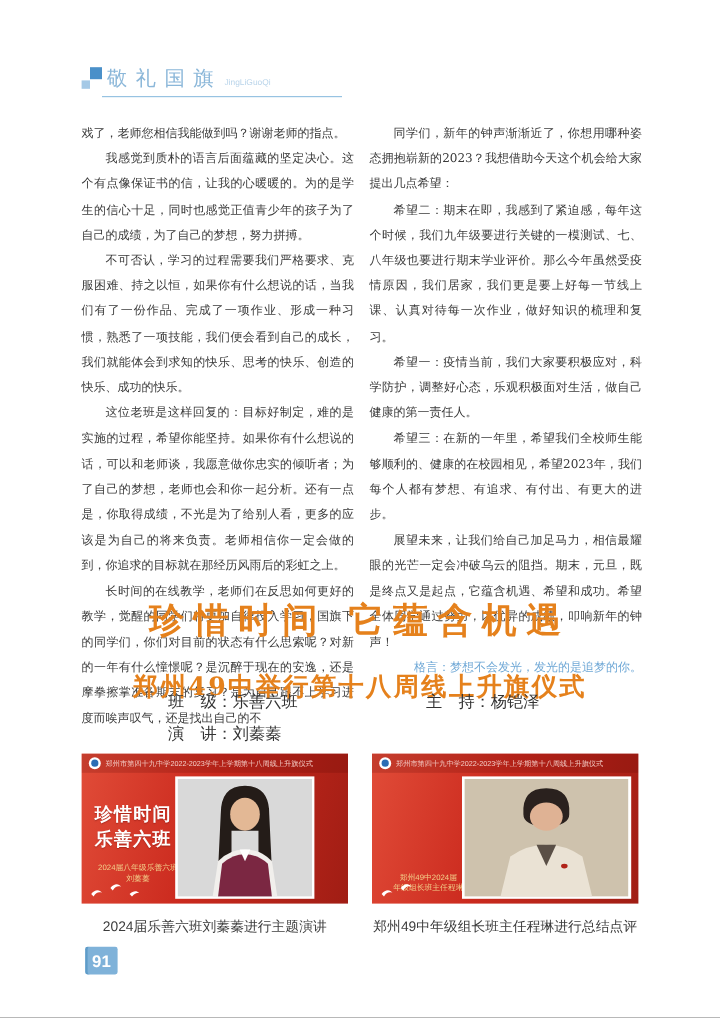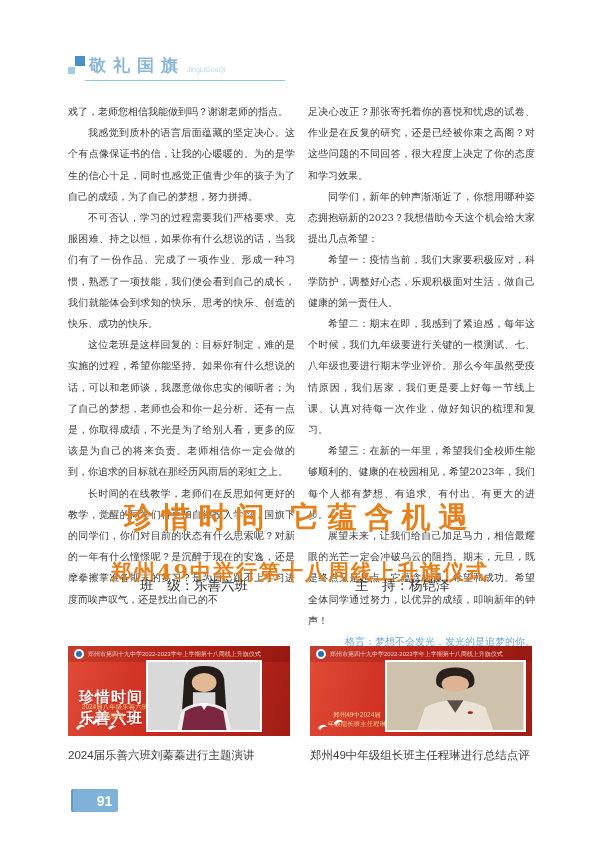--- a/index.html
+++ b/index.html
@@ -5,60 +5,60 @@
   html,body{margin:0;padding:0;background:#888;}
   .page{
     position:relative;width:600px;height:848px;margin:0 auto;background:#ffffff;
     font-family:"DejaVu Serif",serif;overflow:hidden;
   }
   
   .header{position:absolute;left:68px;top:50px;height:30px;display:flex;align-items:center;}
   .logo{position:relative;width:17px;height:22px;margin-right:4px;}
   .logo .sq-dark{position:absolute;right:0;top:2px;width:10px;height:10px;background:#4a90c9;}
   .logo .sq-light{position:absolute;left:0;bottom:2px;width:7px;height:7px;background:#a5c9e6;}
-  .header .title{font-size:17px;font-weight:bold;color:#8bb7d9;letter-spacing:7px;}
+  .header .title{font-size:17px;font-weight:normal;color:#8bb7d9;letter-spacing:7px;}
   .header .subtitle{font-size:7px;color:#b9d4ea;margin-left:2px;margin-top:8px;font-family:"Liberation Sans",sans-serif;}
   .header-rule{position:absolute;left:85px;top:80px;width:200px;height:1px;background:#97c3e2;}
   
   .columns{position:absolute;left:68px;top:101px;width:467px;display:flex;gap:13px;}
   .col{width:227px;font-size:10px;line-height:21.2px;color:#3a3a3a;text-align:justify;}
   .col p{margin:0;text-indent:2em;}
   .col p.cont{text-indent:0;}
   .col p.motto{color:#6fa8d6;text-align:right;text-indent:0;}
   
   .headline{position:absolute;left:0;top:498px;width:600px;text-align:center;color:#e5811c;}
   .headline .h1{font-size:29px;font-weight:bold;letter-spacing:8px;}
   .headline .h2{font-size:21px;font-weight:bold;letter-spacing:2px;margin-top:20px;}
   
   .meta{position:absolute;left:140px;top:572px;width:360px;font-size:13.5px;color:#333;}
   .meta .meta-row{display:grid;grid-template-columns:215px auto;line-height:27px;}
   
   .photos{position:absolute;left:68px;top:628px;width:465px;display:flex;gap:20px;}
   .photo-col{width:222px;}
-  .slide{position:relative;width:100%;height:90px;overflow:hidden;
-    background:linear-gradient(105deg,#e14c38 0%,#cb2a1e 45%,#a01d14 100%);margin-top:18px;}
+  .slide{position:relative;width:100%;height:125px;overflow:hidden;
+    background:linear-gradient(105deg,#e14c38 0%,#cb2a1e 45%,#a01d14 100%);}
   .slide .banner{position:absolute;left:0;top:0;right:0;height:16px;background:rgba(80,0,0,.18);
     display:flex;align-items:center;padding-left:6px;box-sizing:border-box;}
   .slide .banner .blogo{width:10px;height:10px;border-radius:50%;background:#fff;position:relative;flex:0 0 auto;}
   .slide .banner .blogo::after{content:"";position:absolute;left:2px;top:2px;width:6px;height:6px;border-radius:50%;background:#2a6db5;}
   .slide .banner .btext{font-size:6px;color:#f3c9c2;margin-left:4px;white-space:nowrap;overflow:hidden;font-family:"Liberation Sans",sans-serif;}
   .slide .slogan{position:absolute;left:11px;top:40px;color:#fff;font-weight:bold;font-size:15px;line-height:21px;letter-spacing:1px;font-family:"Liberation Sans",sans-serif;text-shadow:0 1px 1px rgba(100,0,0,.4);}
   .slide .sfooter{position:absolute;left:4px;width:86px;text-align:center;color:#f2cf8a;font-size:6.5px;line-height:9px;font-family:"Liberation Sans",sans-serif;}
   .slide-left .sfooter{bottom:16px;}
   .slide-right .sfooter{bottom:8px;}
   .inset{position:absolute;background:#fff;padding:2px;box-sizing:border-box;}
   .slide-left .inset{left:35%;top:15%;right:28px;bottom:4px;}
   .slide-right .inset{left:34%;top:15%;right:6px;bottom:4px;}
   .inset svg{display:block;width:100%;height:100%;}
   .doves{position:absolute;left:4px;bottom:2px;}
-  .caption{margin-top:12px;font-size:11.5px;color:#3c3c3c;font-family:"Liberation Sans",sans-serif;}
+  .caption{margin-top:12px;text-align:center;font-size:11.5px;color:#3c3c3c;font-family:"Liberation Sans",sans-serif;}
   
   .page-badge{position:absolute;left:71px;top:789px;width:27px;height:23px;background:#7fb2d9;
     border-radius:2px;color:#fff;font-weight:bold;font-size:14px;display:flex;align-items:center;justify-content:center;
-    font-family:"Liberation Sans",sans-serif;box-shadow:inset 2px 0 0 #5f9cc8;padding-left:20px;}
+    font-family:"Liberation Sans",sans-serif;box-shadow:inset 2px 0 0 #5f9cc8;}
 </style>
 </head>
 <body>
 
 <div class="page">
 
   <div class="header">
     <span class="logo">
       <span class="sq-dark"></span>
       <span class="sq-light"></span>
@@ -70,41 +70,41 @@
 
   <div class="columns">
     <div class="col">
       <p class="cont">戏了，老师您相信我能做到吗？谢谢老师的指点。</p>
       <p>我感觉到质朴的语言后面蕴藏的坚定决心。这个有点像保证书的信，让我的心暖暖的。为的是学生的信心十足，同时也感觉正值青少年的孩子为了自己的成绩，为了自己的梦想，努力拼搏。</p>
       <p>不可否认，学习的过程需要我们严格要求、克服困难、持之以恒，如果你有什么想说的话，当我们有了一份作品、完成了一项作业、形成一种习惯，熟悉了一项技能，我们便会看到自己的成长，我们就能体会到求知的快乐、思考的快乐、创造的快乐、成功的快乐。</p>
       <p>这位老班是这样回复的：目标好制定，难的是实施的过程，希望你能坚持。如果你有什么想说的话，可以和老师谈，我愿意做你忠实的倾听者；为了自己的梦想，老师也会和你一起分析。还有一点是，你取得成绩，不光是为了给别人看，更多的应该是为自己的将来负责。老师相信你一定会做的到，你追求的目标就在那经历风雨后的彩虹之上。</p>
       <p>长时间的在线教学，老师们在反思如何更好的教学，觉醒的同学们将更加自律投入学习，国旗下的同学们，你们对目前的状态有什么思索呢？对新的一年有什么憧憬呢？是沉醉于现在的安逸，还是摩拳擦掌准备期末的复习？是为自己跟不上学习进度而唉声叹气，还是找出自己的不</p>
     </div>
     <div class="col">
-      <p class="cont">足决心改正？那张寄托着你的喜悦和忧虑的试卷、作业是在反复的研究，还是已经被你束之高阁？对这些问题的不同回答，很大程度上决定了你的态度和学习效果。</p>
       <p>同学们，新年的钟声渐渐近了，你想用哪种姿态拥抱崭新的2023？我想借助今天这个机会给大家提出几点希望：</p>
+      <p>希望二：期末在即，我感到了紧迫感，每年这个时候，我们九年级要进行关键的一模测试、七、八年级也要进行期末学业评价。那么今年虽然受疫情原因，我们居家，我们更是要上好每一节线上课、认真对待每一次作业，做好知识的梳理和复习。</p>
       <p>希望一：疫情当前，我们大家要积极应对，科学防护，调整好心态，乐观积极面对生活，做自己健康的第一责任人。</p>
-      <p>希望二：期末在即，我感到了紧迫感，每年这个时候，我们九年级要进行关键的一模测试、七、八年级也要进行期末学业评价。那么今年虽然受疫情原因，我们居家，我们更是要上好每一节线上课、认真对待每一次作业，做好知识的梳理和复习。</p>
       <p>希望三：在新的一年里，希望我们全校师生能够顺利的、健康的在校园相见，希望2023年，我们每个人都有梦想、有追求、有付出、有更大的进步。</p>
       <p>展望未来，让我们给自己加足马力，相信最耀眼的光芒一定会冲破乌云的阻挡。期末，元旦，既是终点又是起点，它蕴含机遇、希望和成功。希望全体同学通过努力，以优异的成绩，叩响新年的钟声！</p>
       <p class="motto">格言：梦想不会发光，发光的是追梦的你。</p>
     </div>
   </div>
 
   <div class="headline">
     <div class="h1">珍惜时间  它蕴含机遇</div>
     <div class="h2">郑州49中举行第十八周线上升旗仪式</div>
   </div>
 
   <div class="meta">
     <div class="meta-row">
       <span>班　级：乐善六班</span>
       <span>主　持：杨铠泽</span>
     </div>
     <div class="meta-row">
+      <span>演　讲：刘蓁蓁</span>
       <span></span>
     </div>
   </div>
 
   <div class="photos">
 
     <div class="photo-col">
       <div class="slide slide-left">
         <div class="banner">
           <span class="blogo"></span>

